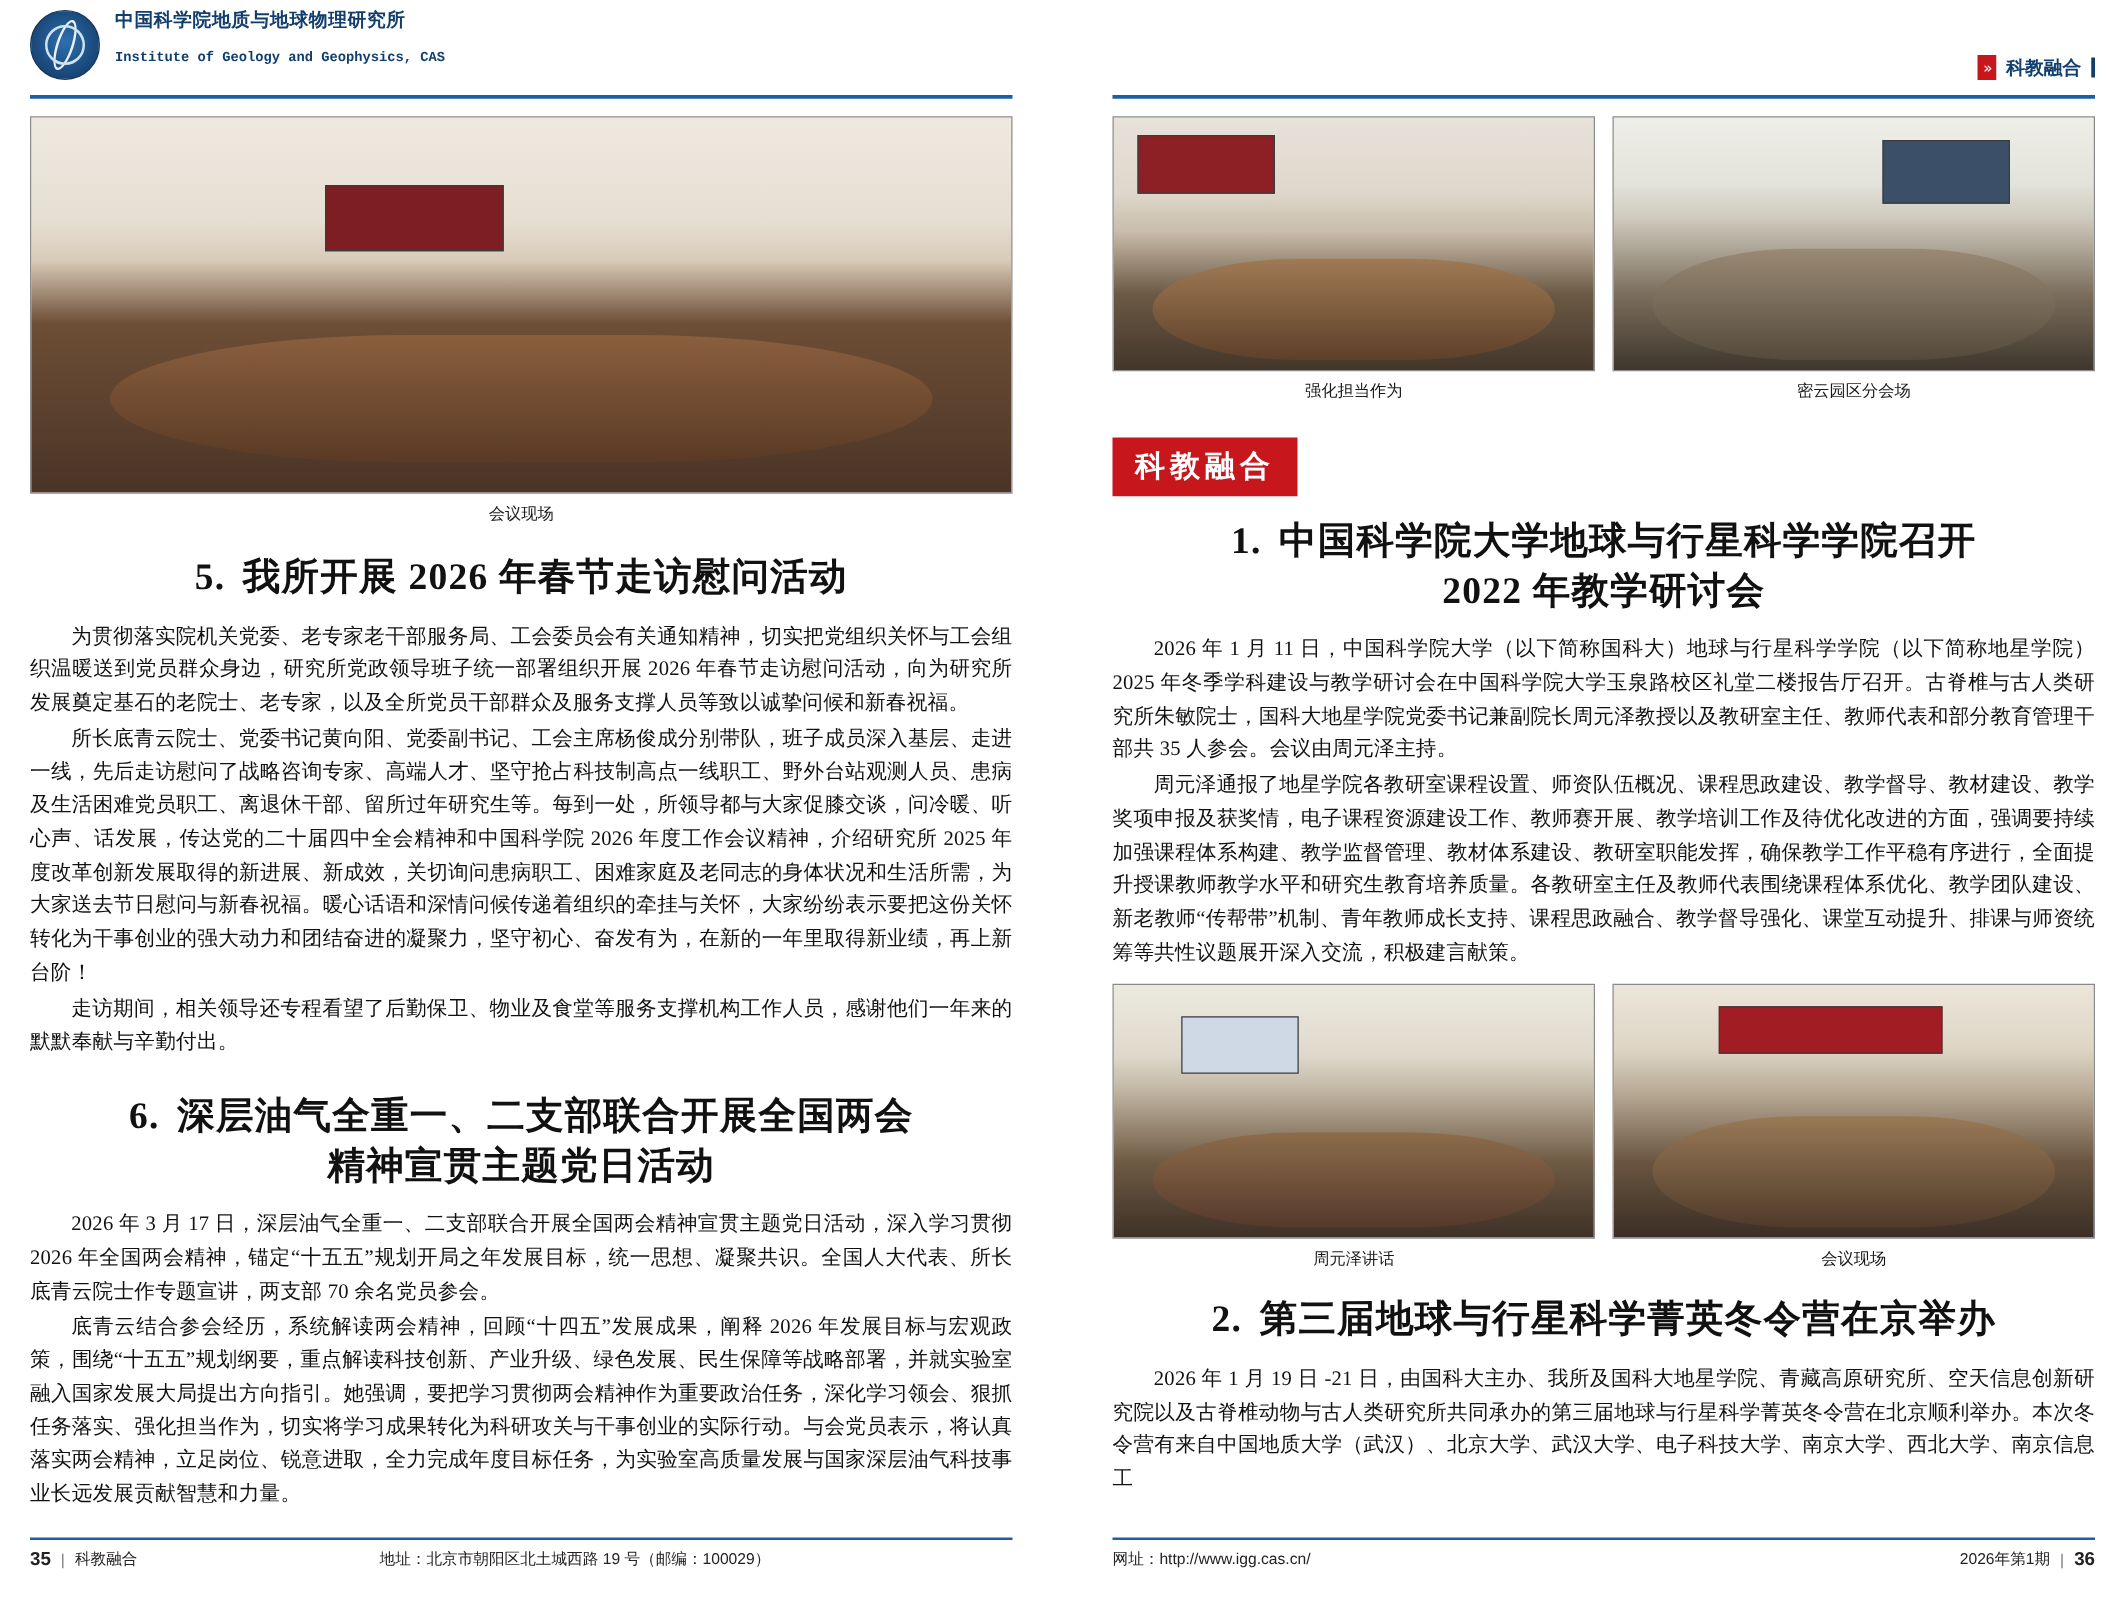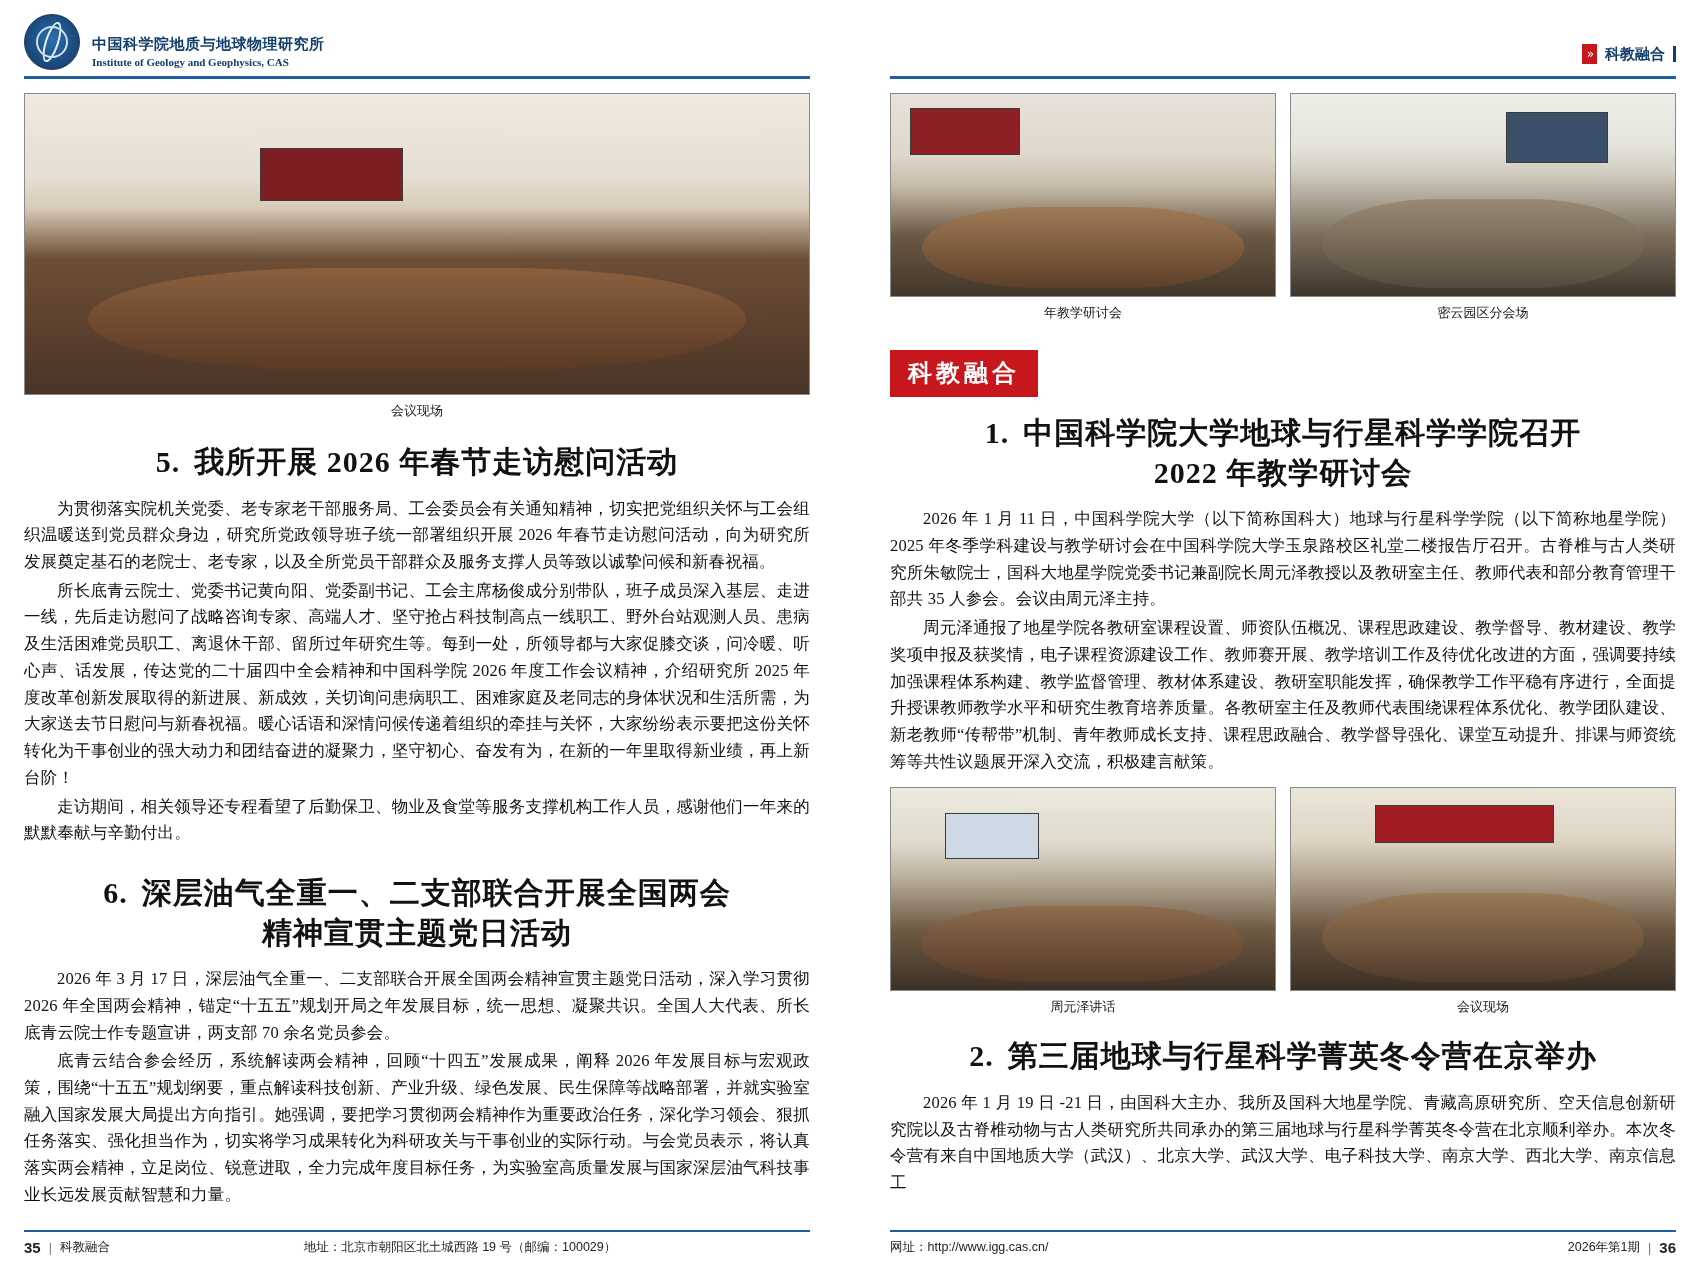--- a/index.html
+++ b/index.html
@@ -25,21 +25,21 @@
     width: 850px;
     height: 1280px;
     box-sizing: border-box;
   }
   .page-left  { padding: 0 40px 0 24px; }
   .page-right { padding: 0 24px 0 40px; }
 
   
   .masthead {
     display: flex;
-    align-items: flex-end;
+    align-items: flex-start;
     height: 62px;
     padding-top: 8px;
   }
   .logo {
     width: 54px;
     height: 54px;
     border-radius: 50%;
     background: radial-gradient(circle at 50% 45%, #2f6fae 0%, #1b4b7e 60%, #15365c 100%);
     position: relative;
     flex: 0 0 auto;
@@ -67,25 +67,25 @@
   }
   .mast-text { line-height: 1.25; }
   .mast-cn {
     font-family: "Liberation Sans", "DejaVu Sans", sans-serif;
     font-size: 15px;
     font-weight: bold;
     color: #123e6e;
     letter-spacing: 0.5px;
   }
   .mast-en {
-    font-family: Liberation Serif, serif;
+    font-family: Liberation Mono, monospace;
     font-size: 11px;
     font-weight: bold;
     color: #123e6e;
-    margin-top: 3px;
+    margin-top: 14px;
   }
   .mast-rule {
     height: 3px;
     background: #1e5fa3;
     margin-top: 6px;
   }
 
   
   .rhead {
     height: 62px;
@@ -312,21 +312,21 @@
       </div>
     </div>
     <div class="mast-rule"></div>
 
     <div class="two-col-figs" style="margin-top:14px;">
       <figure class="fig">
         <div class="photo p-sm p-hq">
           <div class="scr"></div>
           <div class="tbl"></div>
         </div>
-        <figcaption class="cap">年教学研讨会</figcaption>
+        <figcaption class="cap">强化担当作为</figcaption>
       </figure>
       <figure class="fig">
         <div class="photo p-sm p-my">
           <div class="scr"></div>
           <div class="tbl"></div>
         </div>
         <figcaption class="cap">密云园区分会场</figcaption>
       </figure>
     </div>
 

